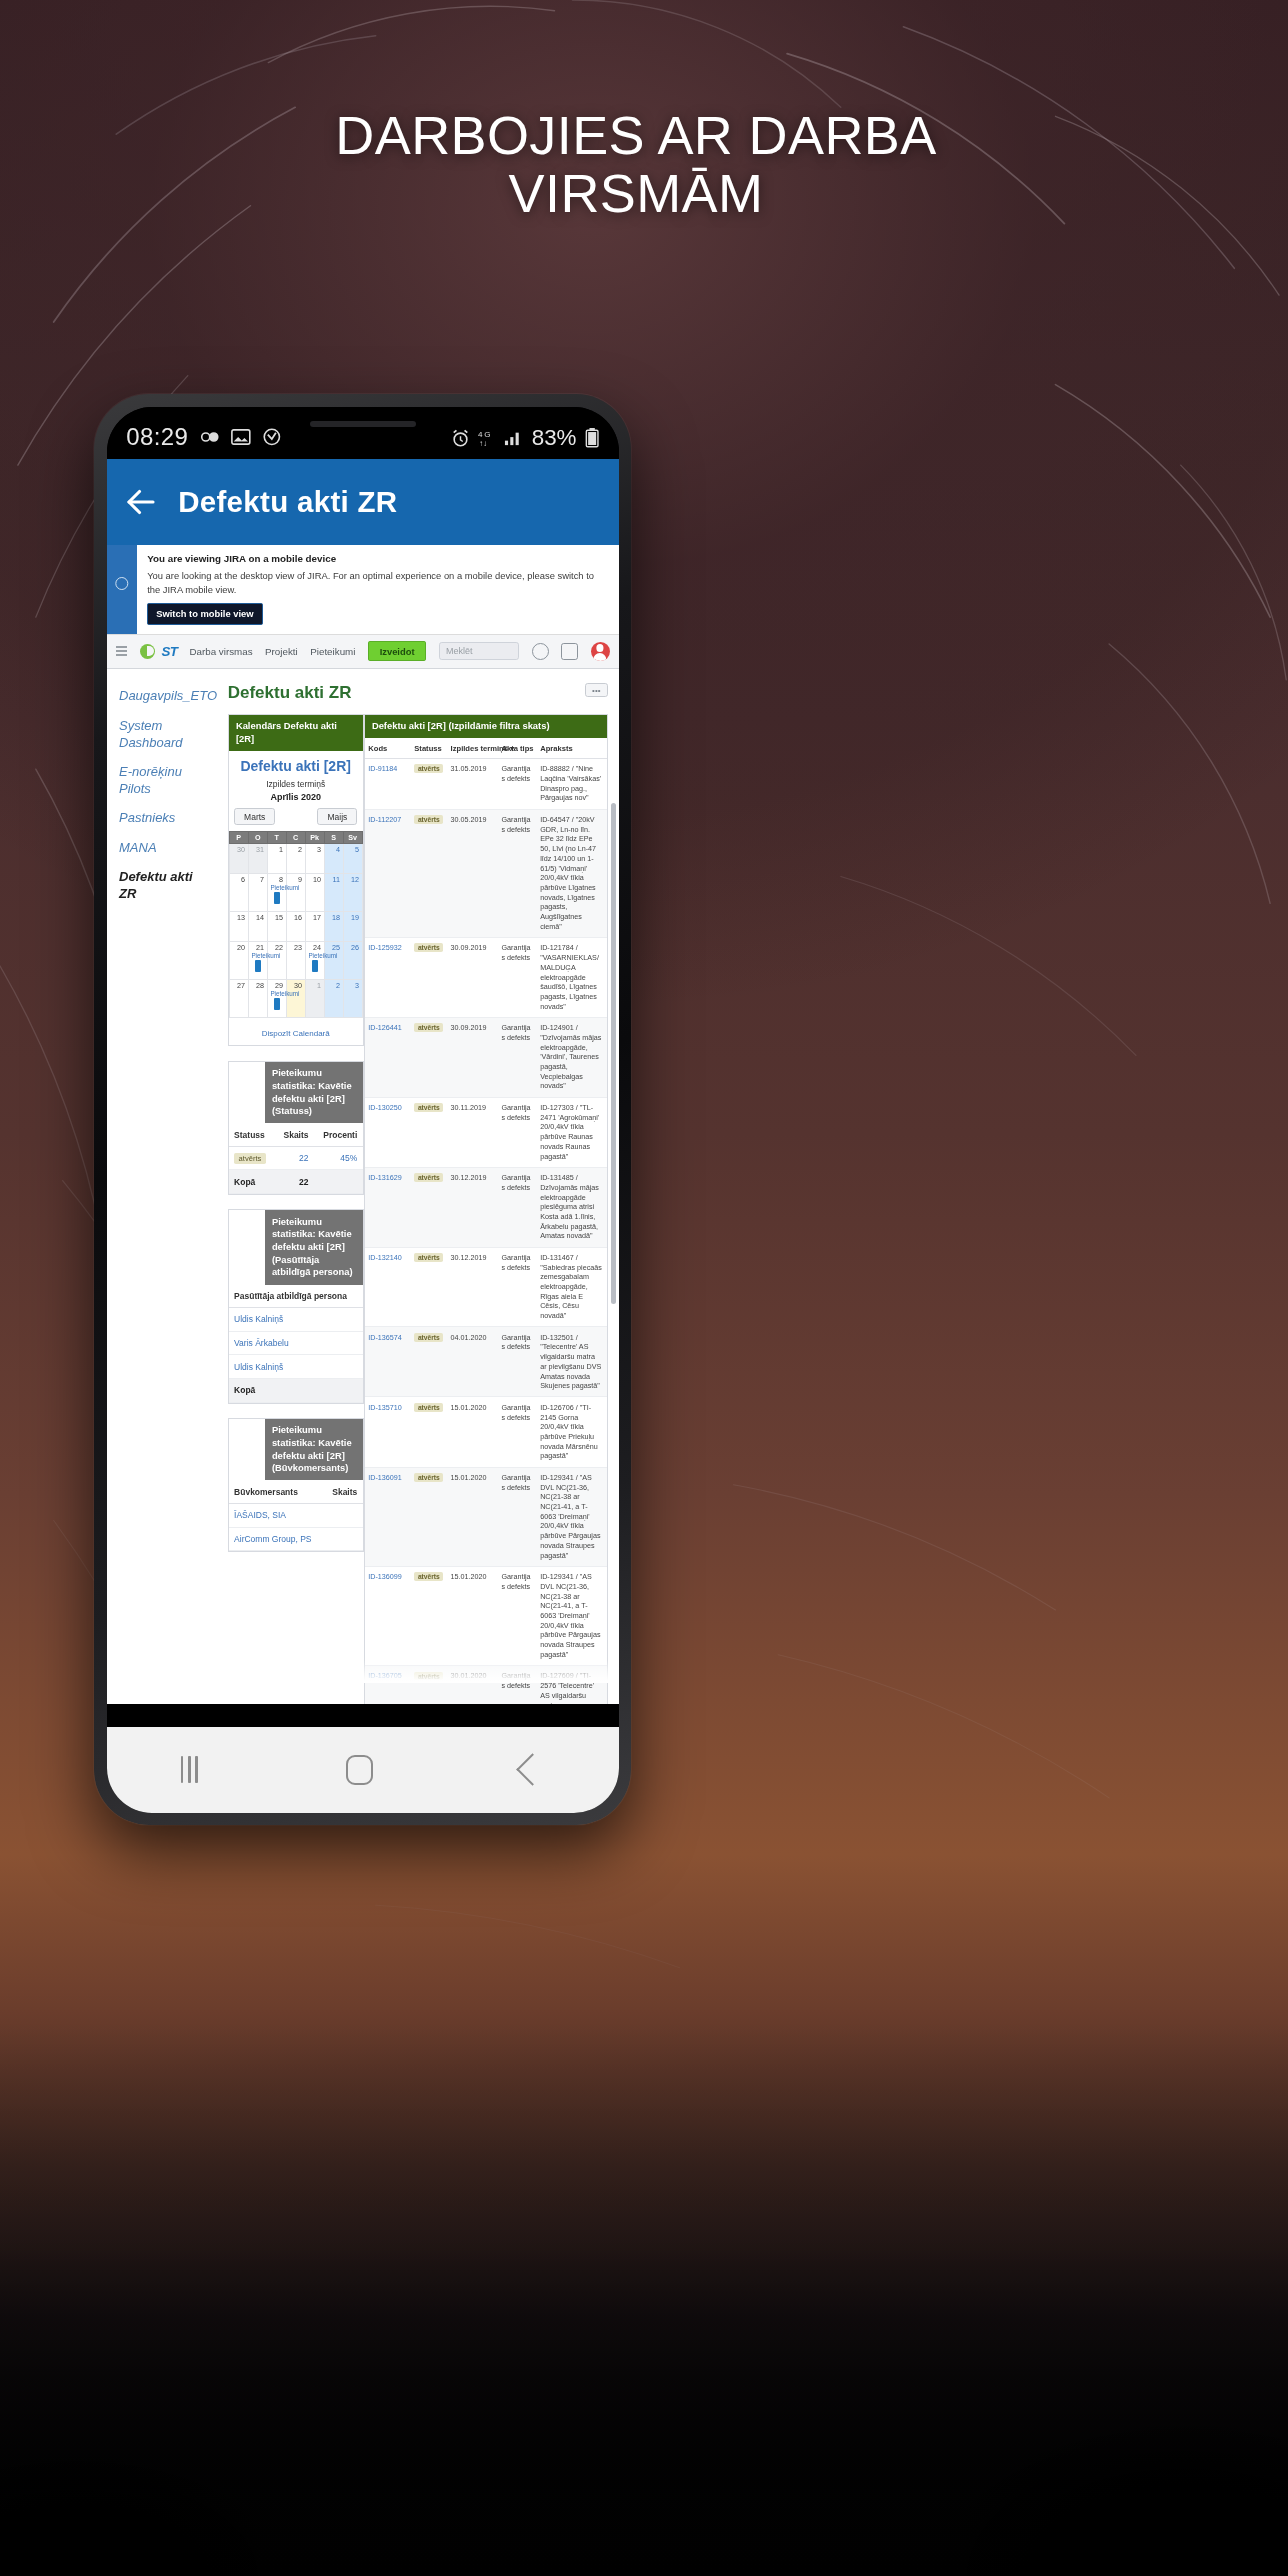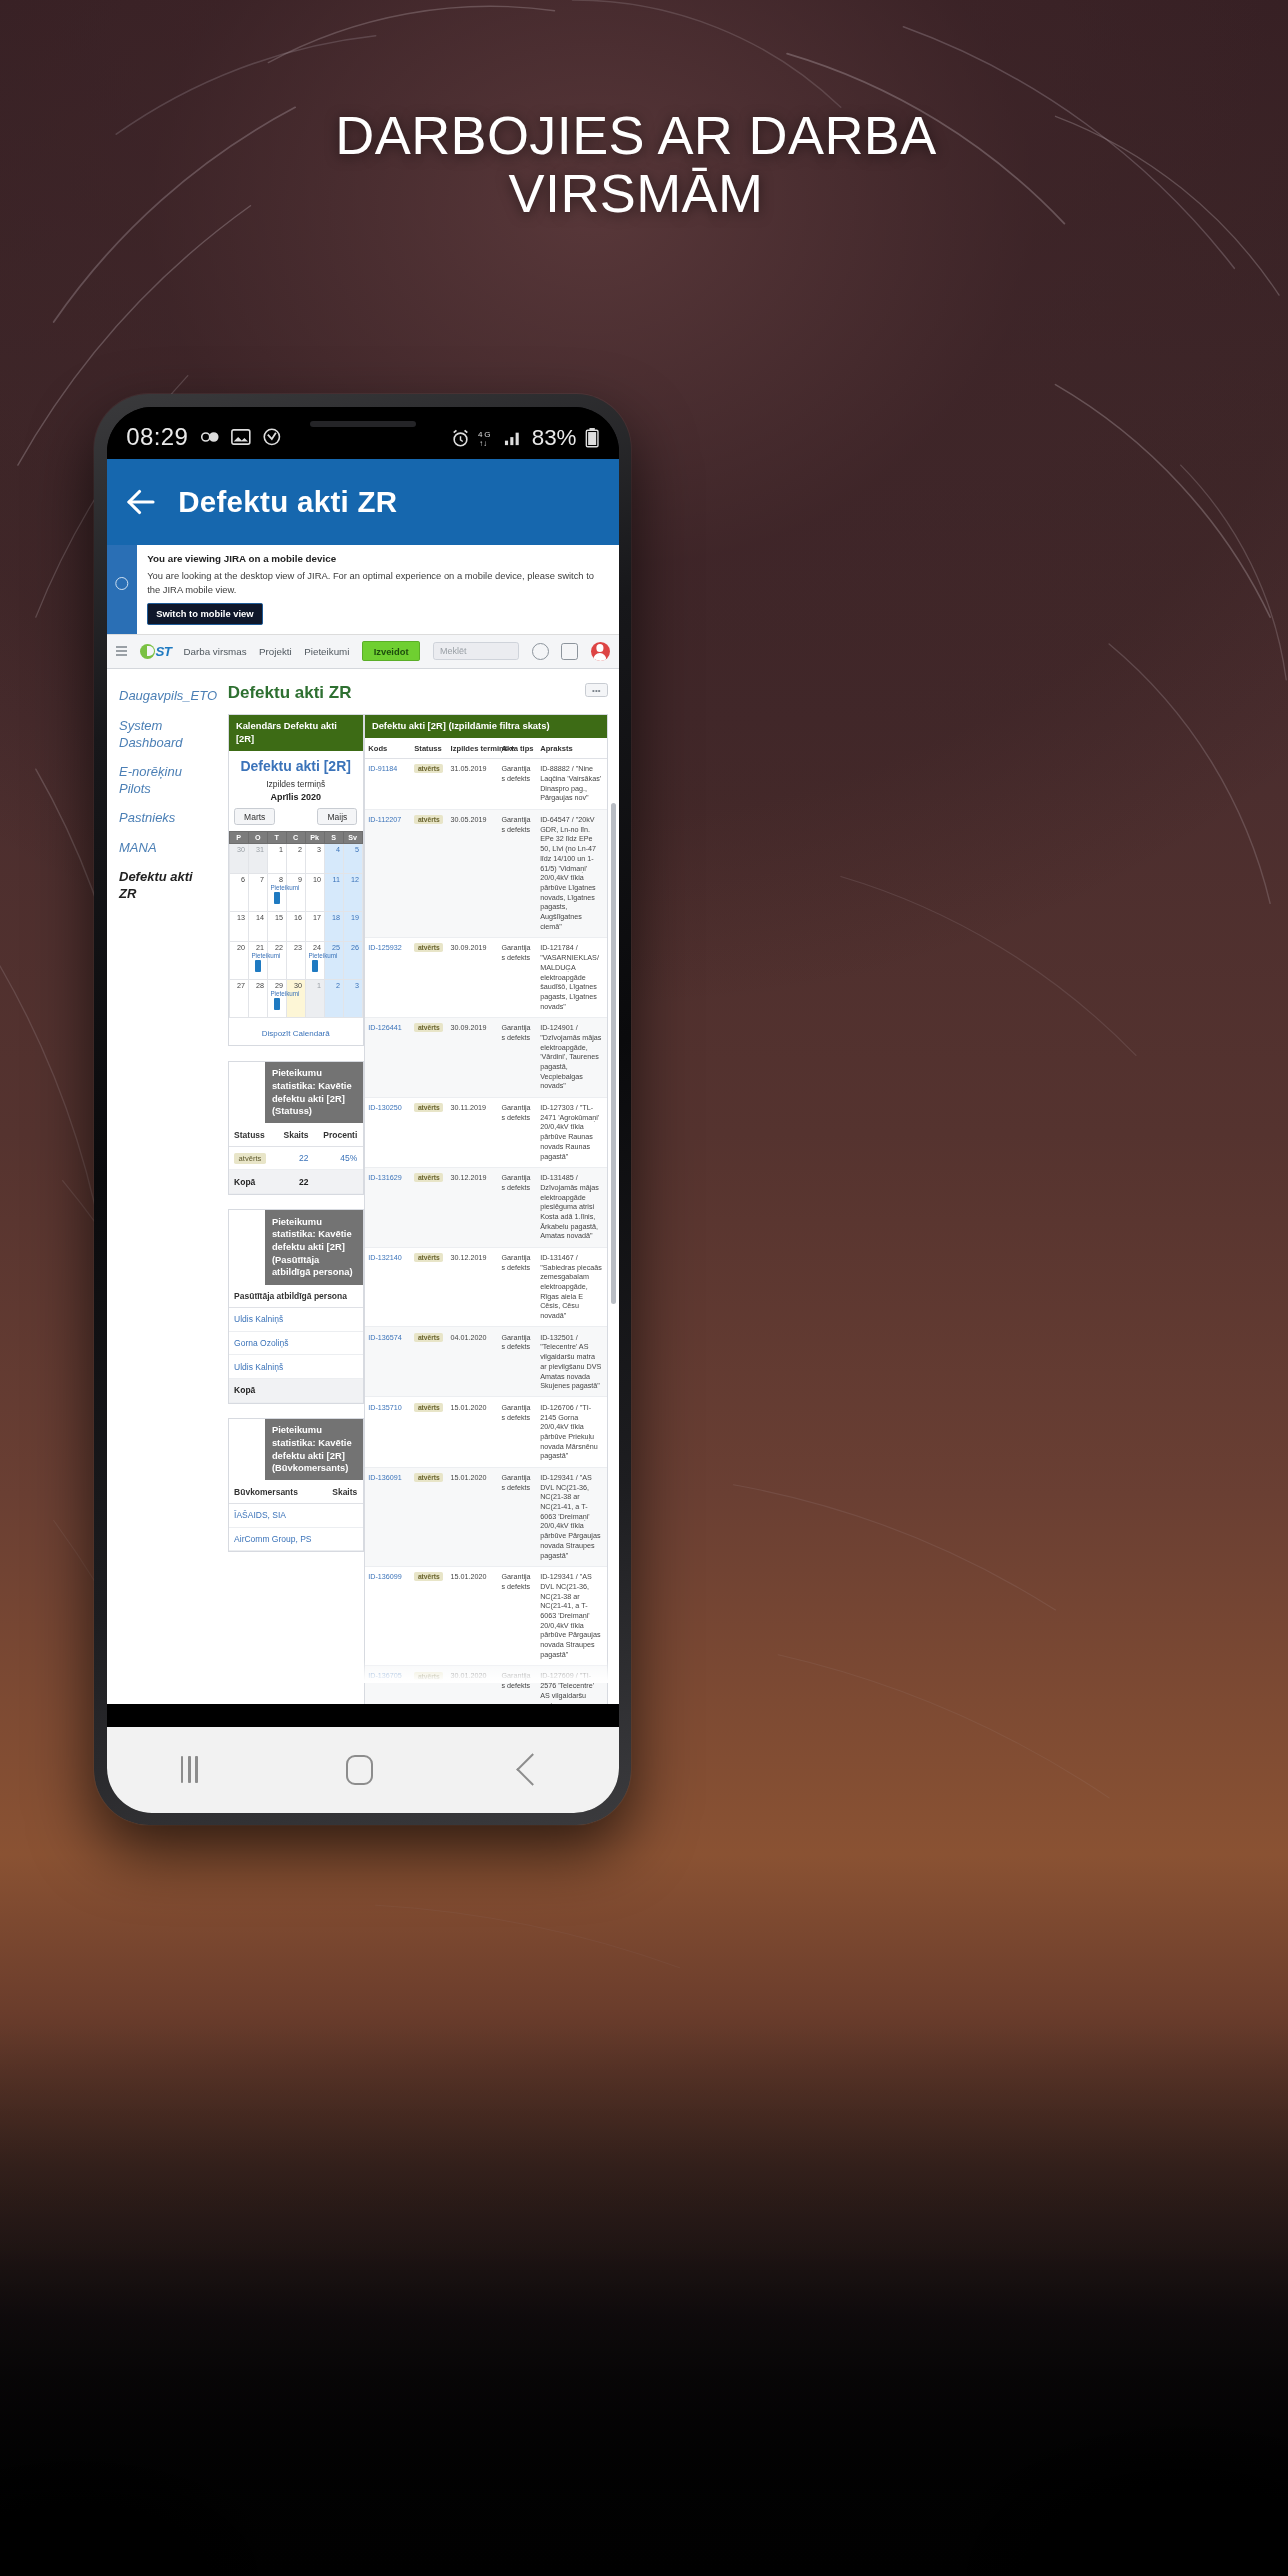--- a/index.html
+++ b/index.html
@@ -99,21 +99,21 @@
   }
 
   
   #jiranav {
     display: flex; align-items: center; gap: 12.5px; height: 34px;
     padding: 0 9px; background: #f4f5f7; border-bottom: 0.9px solid #d4d7dc;
     font-size: 9.8px; color: #444;
   }
   #hamburger { display: flex; flex-direction: column; gap: 2.2px; }
   #hamburger i { display: block; width: 11.6px; height: 1.8px; background: #9aa0a6; }
-  #jiralogo { display: flex; align-items: flex-start; gap: 1px; }
+  #jiralogo { display: flex; align-items: flex-start; gap: 7px; }
   .logo-c { width: 15px; height: 15px; border-radius: 50%; background: #7ac143; position: relative; }
   .logo-c::after { content: ""; position: absolute; right: 0.9px; top: 2.7px; width: 7.2px; height: 9.8px; background: #f4f5f7; border-radius: 0 5.4px 5.4px 0; }
   .logo-st { color: #1f7ac1; font-weight: 700; font-size: 13.4px; font-style: italic; letter-spacing: -0.9px; }
   .navlink { color: #50585f; white-space: nowrap; }
   #create-btn {
     background: #6fcf31; color: #1d4d0d; font-size: 9.4px; font-weight: 700;
     padding: 3.6px 10.7px; border-radius: 1.8px; border: 0.9px solid #5aae27;
   }
   #navsearch {
     margin-left: auto; width: 98px; height: 18px; background: #ebecf0;
@@ -494,21 +494,21 @@
                       <tr>
                         <th colspan="2">Pasūtītāja atbildīgā persona</th>
                       </tr>
                     </thead>
                   <tbody>
                     <tr>
                         <td>Uldis Kalniņš</td>
                         <td class="r"></td>
                       </tr>
                     <tr>
-                        <td>Gorna Ozoliņš</td>
+                        <td>Varis Ārkabelu</td>
                         <td class="r"></td>
                       </tr>
                     <tr>
                         <td>Uldis Kalniņš</td>
                         <td class="r"></td>
                       </tr>
                     <tr class="total">
                         <td>Kopā</td>
                         <td class="r"></td>
                       </tr>

